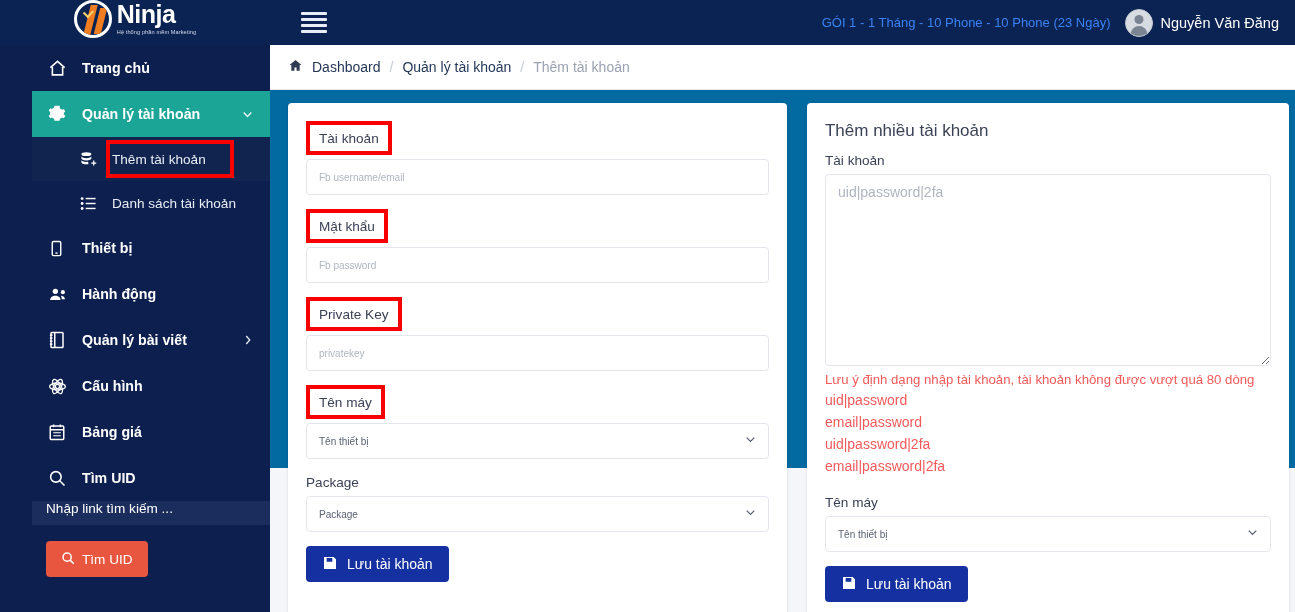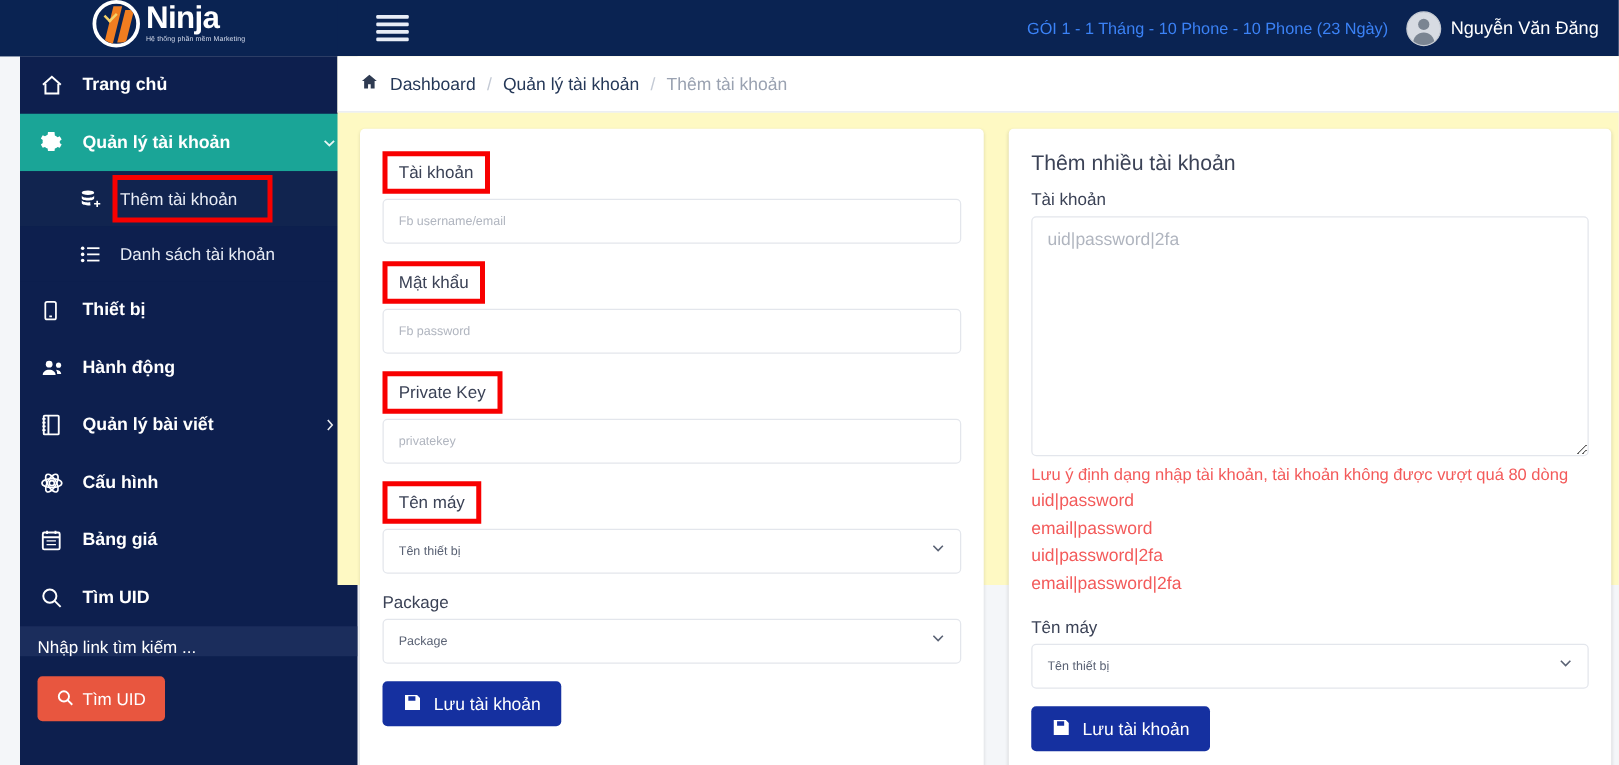--- a/index.html
+++ b/index.html
@@ -74,24 +74,25 @@
   }
   .avatar::after {
     content: ""; position: absolute; left: 50%; top: 16px;
     width: 17px; height: 14px; border-radius: 9px 9px 0 0;
     background: #7b8592; transform: translateX(-50%);
   }
   #user-name { color: #ffffff; font-size: 14.5px; font-weight: normal; white-space: nowrap; }
 
   
   #sidebar {
-    position: absolute; top: 45px; left: 16px;
+    position: absolute; top: 45px; left: 0;
     width: 270px; height: 567px;
     background: #0d1f4e;
     overflow: hidden;
+    padding-left: 32px;
   }
   .nav-item {
     display: flex; align-items: center;
     height: 46px; padding-left: 16px;
     color: #ffffff; font-size: 14.2px; font-weight: bold;
     cursor: pointer; position: relative;
   }
   .nav-item.active { background: #1aa597; }
   .nav-ico {
     width: 34px; display: flex; align-items: center; justify-content: flex-start;
@@ -103,21 +104,21 @@
   .sub-item {
     display: flex; align-items: center;
     height: 44px; padding-left: 48px;
     color: #e8ecf5; font-size: 13.6px; font-weight: normal;
     background: #0d1f4e; cursor: pointer; position: relative;
   }
   .sub-item.highlighted { background: #11244f; }
   .sub-ico { width: 32px; display: flex; align-items: center; flex: none; }
   #search-row {
     height: 24px; background: #1b2d5c;
-    display: flex; align-items: flex-end; padding-left: 14px;
+    display: flex; align-items: flex-start; padding-left: 14px;
   }
   #search-input {
     background: transparent; border: none; outline: none;
     color: #ffffff; font-size: 13.6px;
     font-family: "Liberation Sans", sans-serif; width: 230px;
   }
   #search-input::placeholder { color: #ffffff; opacity: 1; }
   #find-uid-btn {
     margin: 16px 0 0 14px;
     background: #e8563f; color: #ffffff;
@@ -125,21 +126,21 @@
     height: 36px; padding: 0 15px;
     display: flex; align-items: center; gap: 7px;
     font-size: 13.6px; font-family: "Liberation Sans", sans-serif;
     cursor: pointer;
   }
 
   
   #main {
     position: absolute; top: 45px; left: 270px;
     width: 1025px; height: 423px;
-    background: #fef9c3;
+    background: #0369a1;
   }
   #breadcrumb {
     height: 45px; background: #ffffff;
     display: flex; align-items: center; gap: 9px;
     padding-left: 18px; font-size: 14px;
     border-bottom: 1px solid #e6e9ef;
   }
   #breadcrumb .crumb { color: #253858; cursor: pointer; }
   #breadcrumb .crumb.current { color: #9aa2b1; cursor: default; }
   #breadcrumb .sep { color: #c3c9d4; }

